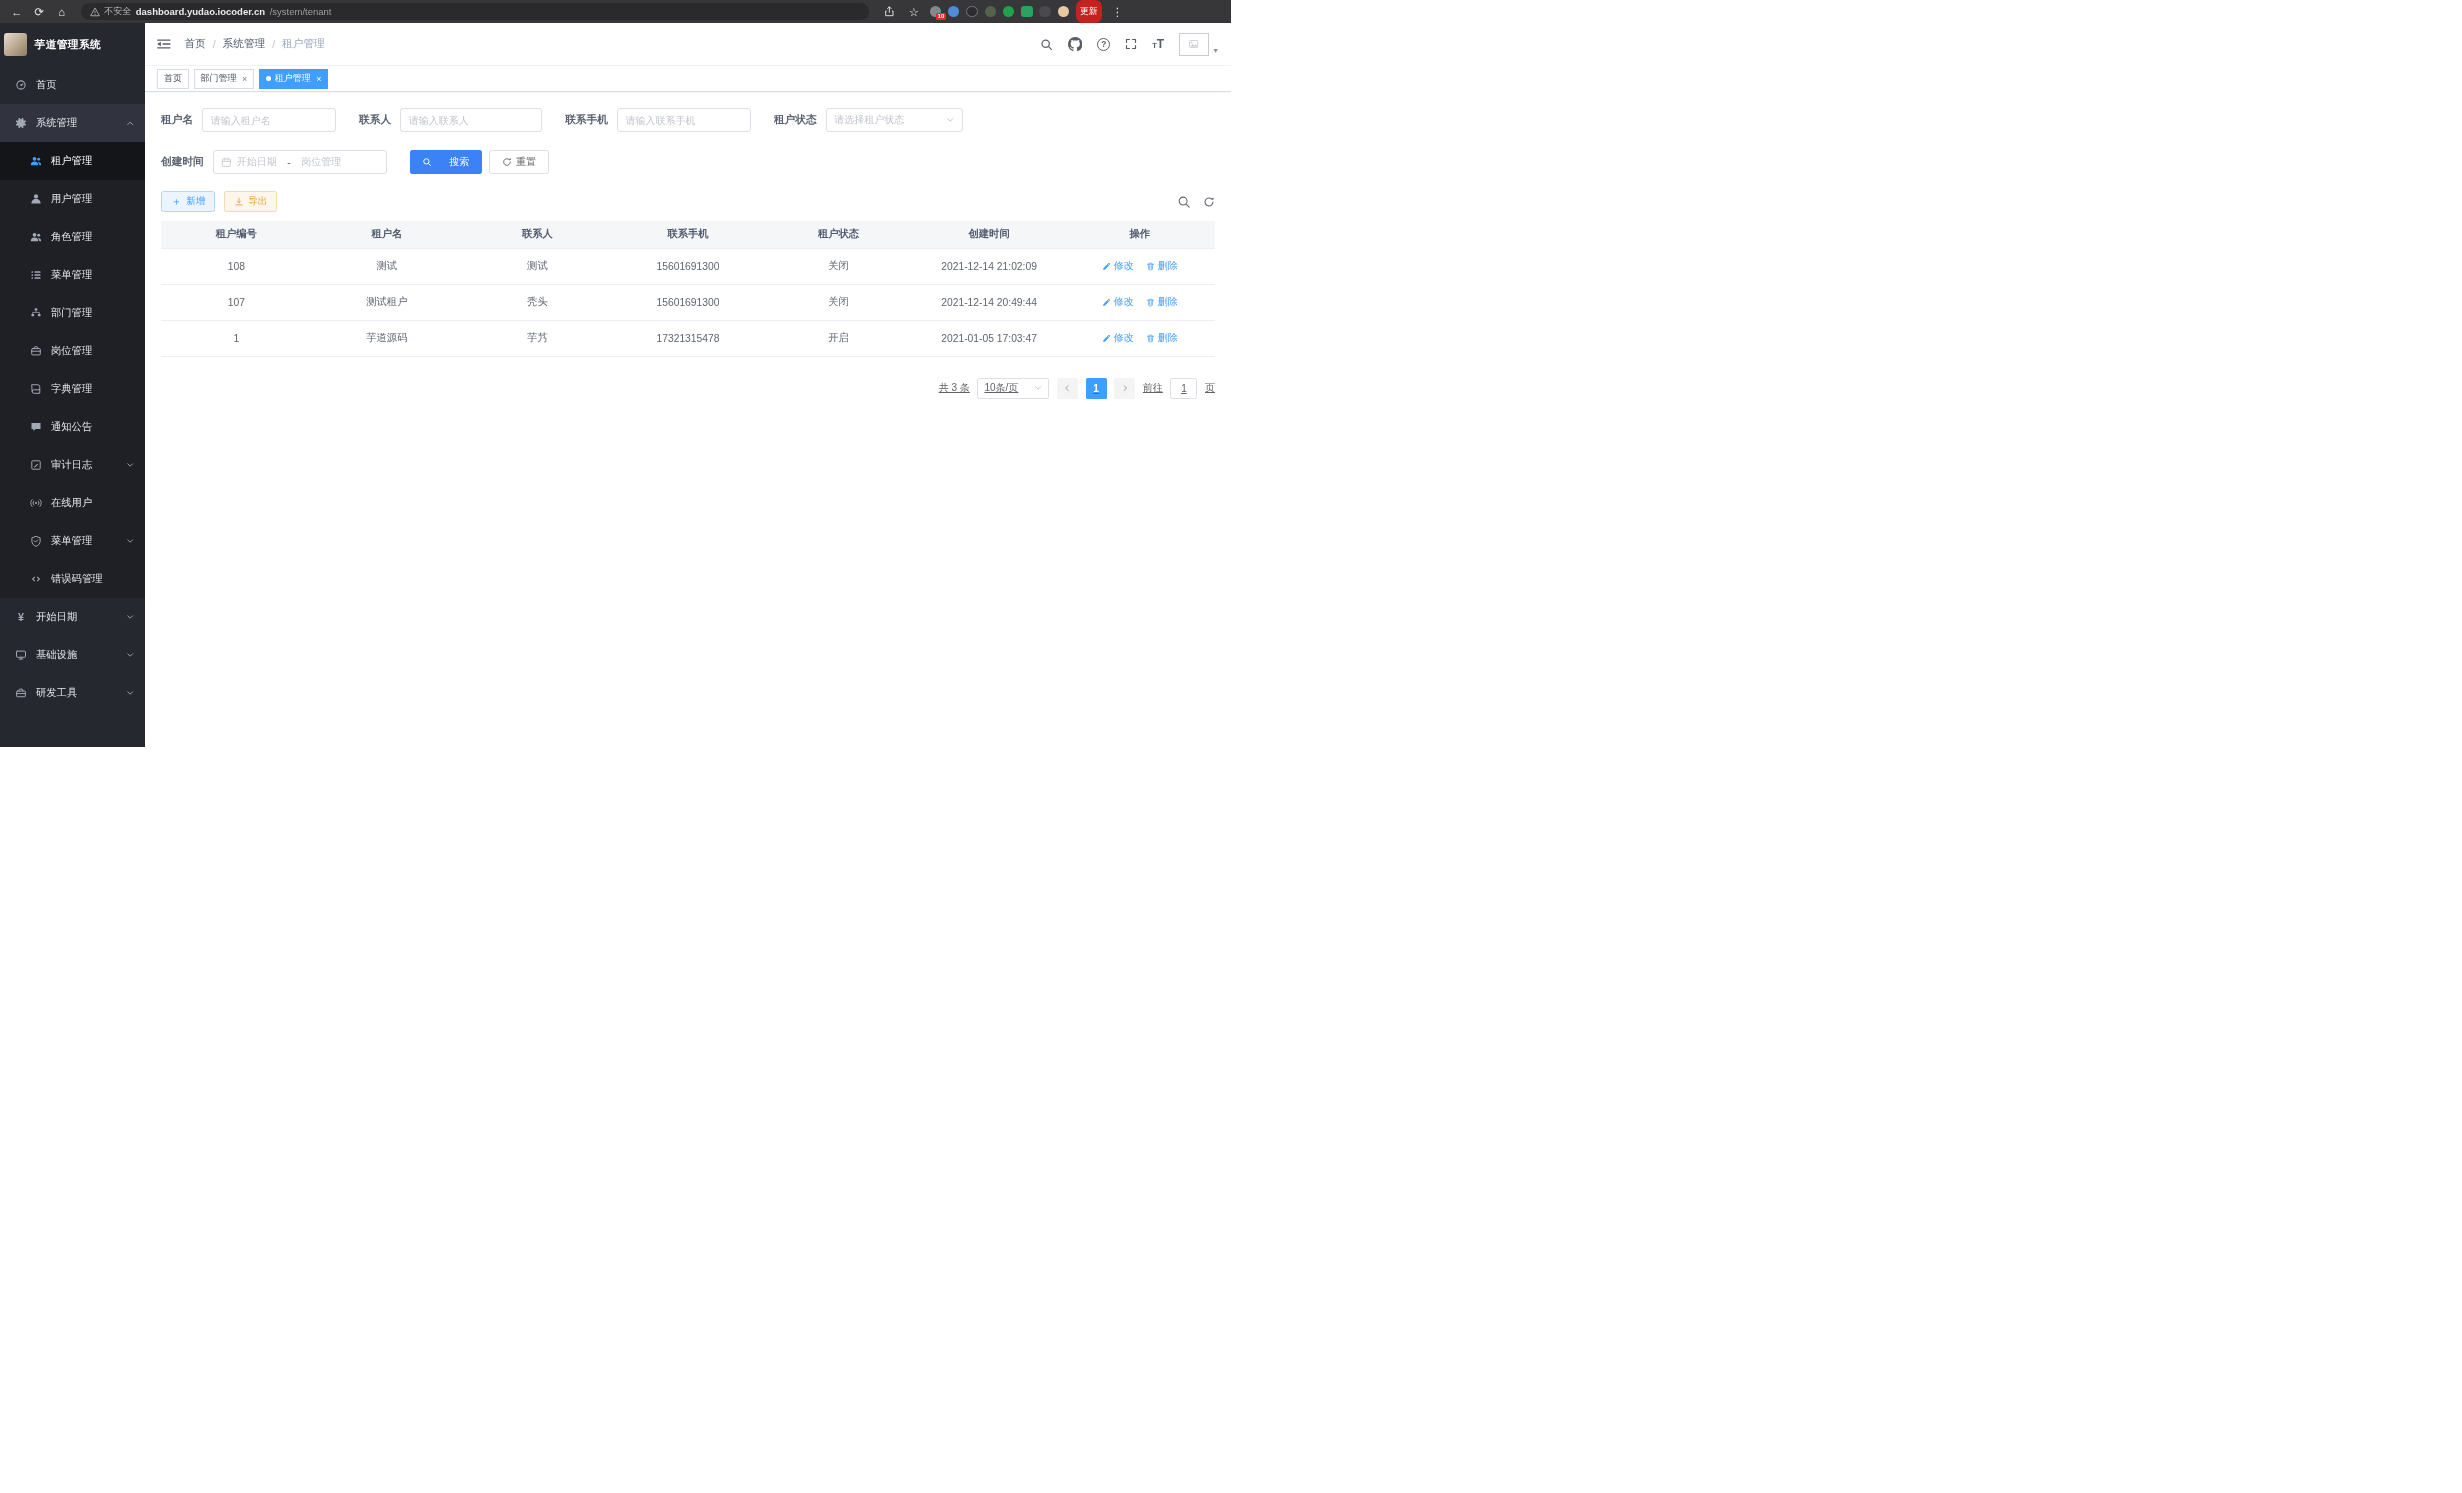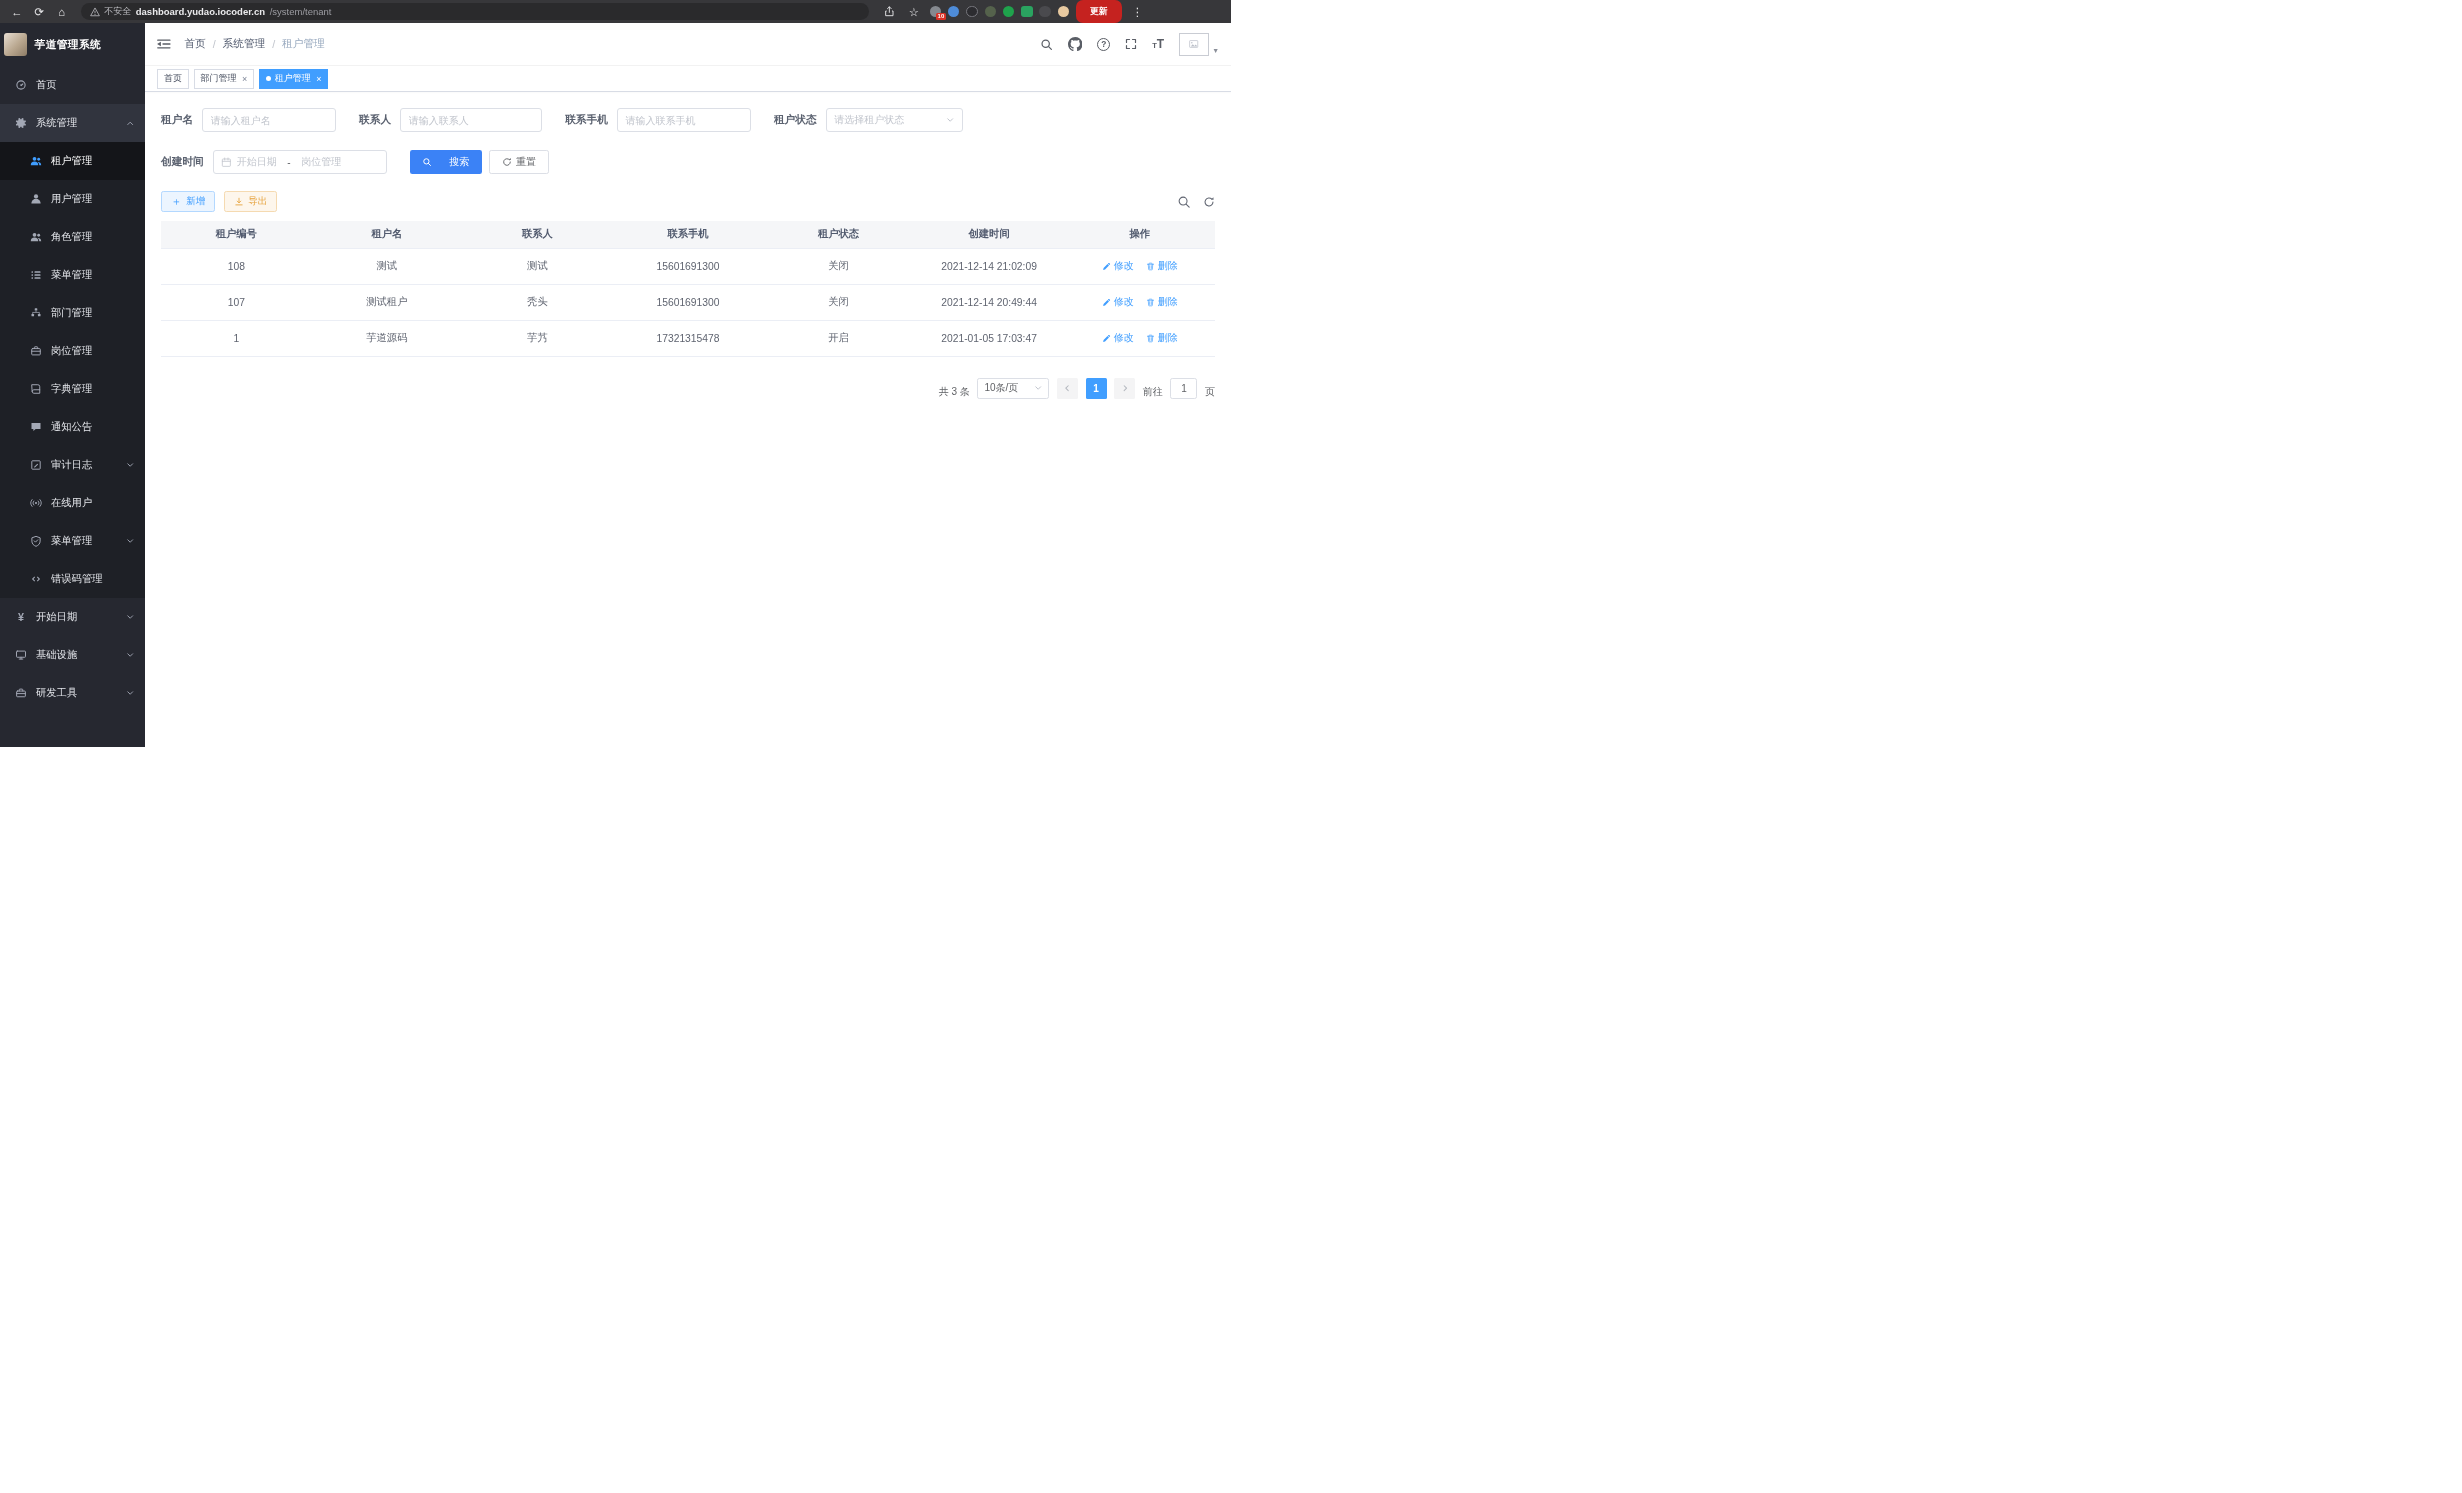--- a/index.html
+++ b/index.html
@@ -16,22 +16,22 @@
            color:#e6e6e8; font-size:11.4px; border-radius:3px; }
   .addr { flex:1; max-width:788px; height:17px; background:#2a2a2c; border-radius:8.4px;
           display:flex; align-items:center; padding:0 9px; margin:0 6px; gap:4.6px; }
   .sec { color:#bdbdc2; font-size:9px; display:flex; align-items:center; gap:3.8px; }
   .url-host { color:#eaeaec; font-size:9.5px; font-weight:600; }
   .url-path { color:#9c9ca2; font-size:9.5px; }
   .chrome-right { display:flex; align-items:center; gap:6.9px; color:#d6d6da; }
   .extdot { width:11.4px; height:11.4px; border-radius:50%; position:relative; flex-shrink:0; }
   .ext-badge { position:absolute; right:-4.6px; bottom:-3px; background:#d93025; color:#fff;
                font-size:6px; line-height:7.6px; padding:0 1.5px; border-radius:1.5px; font-weight:700; }
-  .update-pill { height:23px; padding:0 14px; border-radius:6.9px; background:#c5221f; color:#fff;
-                 font-size:8.8px; display:flex; align-items:center; font-weight:700; }
+  .update-pill { height:23px; padding:0 4px; border-radius:6.9px; background:#c5221f; color:#fff;
+                 font-size:8.8px; display:flex; align-items:center; font-weight:400; }
 
   
   .app { display:flex; height:724px; }
 
   
   .sidebar { width:145px; background:#262830; flex-shrink:0; display:flex; flex-direction:column; overflow:hidden; }
   .logo-row { height:43px; display:flex; align-items:center; padding-left:4px; gap:7.6px; flex-shrink:0; }
   .logo-img { width:23px; height:23px; border-radius:3px;
               background:linear-gradient(135deg,#e8ded2 0%,#b9a78f 55%,#8d7c66 100%); }
   .logo-title { font-size:10.7px; font-weight:700; color:#fff; letter-spacing:0.4px; }
@@ -103,22 +103,22 @@
   .toolbar-right { margin-left:auto; display:flex; align-items:center; gap:12px; color:#5f6470; }
 
   
   table.grid { width:100%; border-collapse:collapse; table-layout:fixed; }
   .grid th { height:27px; background:#f5f6f8; color:#515a6e; font-size:10.3px; font-weight:700;
              text-align:center; border-bottom:0.8px solid #ebeef5; }
   .grid td { height:36px; font-size:10.3px; color:#5f6470; text-align:center; border-bottom:0.8px solid #ebeef5; }
   .oplink { color:#409eff; display:inline-flex; align-items:center; gap:3px; margin:0 4.6px; cursor:pointer; font-size:10px; }
 
   
-  .pager { display:flex; align-items:flex-end; justify-content:flex-end; margin-top:21px; gap:7.6px;
-           font-size:10px; color:#606266; }
+  .pager { display:flex; align-items:center; justify-content:flex-end; margin-top:21px; gap:7.6px;
+           font-size:10px; color:#606266;text-decoration:underline; }
   .psel { width:72px; height:21px; border:0.8px solid #dcdfe6; border-radius:2.3px; display:flex;
           align-items:center; padding:0 6px; color:#606266; cursor:pointer; }
   .pbtn { min-width:21px; height:21px; background:#f4f4f5; border-radius:1.5px; display:flex;
           align-items:center; justify-content:center; color:#b4b8bf; cursor:pointer; }
   .pbtn.page-active { background:#409eff; color:#fff; font-weight:700; }
   .goto-input { width:27px; height:21px; border:0.8px solid #dcdfe6; border-radius:2.3px;
                 text-align:center; font:inherit; font-size:10px; color:#606266; outline:none; }
 </style>
 </head>
 <body>

